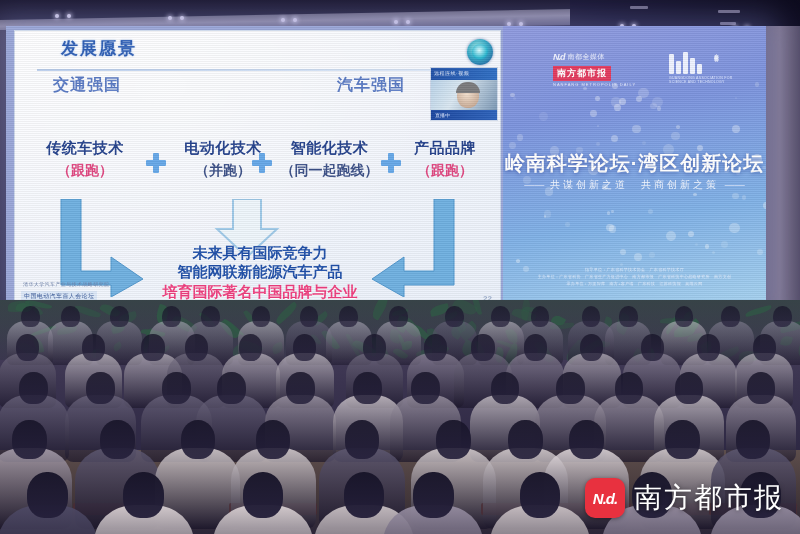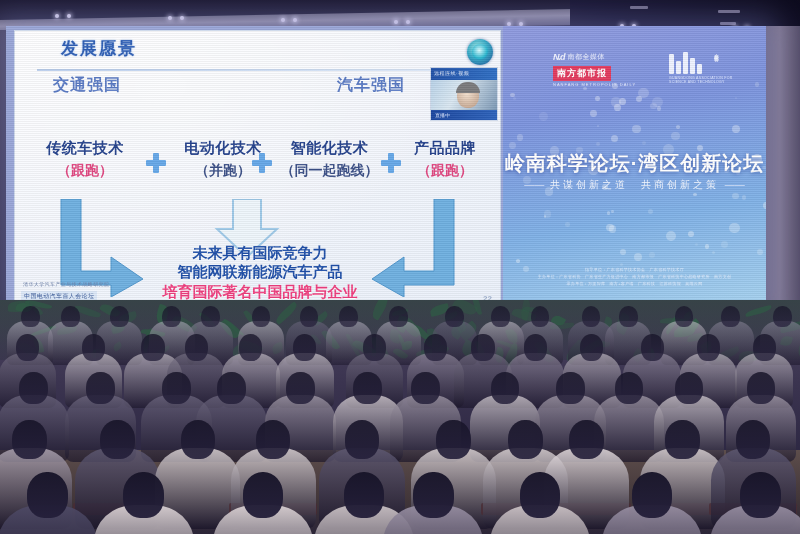--- a/index.html
+++ b/index.html
@@ -588,14 +588,20 @@
         <div class="head" style="left: 413.171px; top: 172px; width: 40.5px; height: 45.9px; opacity: 0.96;"></div>
         <div class="body" style="left: 489.805px; top: 205.048px; width: 99.9px; height: 94.5px; background: linear-gradient(rgb(207, 198, 201) 0%, rgba(25, 20, 40, 0.92) 100%); opacity: 0.91;"></div>
         <div class="head" style="left: 519.505px; top: 172px; width: 40.5px; height: 45.9px; opacity: 0.96;"></div>
         <div class="body" style="left: 601.871px; top: 205.048px; width: 99.9px; height: 94.5px; background: linear-gradient(rgb(153, 144, 164) 0%, rgba(25, 20, 40, 0.92) 100%); opacity: 0.91;"></div>
         <div class="head" style="left: 631.571px; top: 172px; width: 40.5px; height: 45.9px; opacity: 0.96;"></div>
         <div class="body" style="left: 710.403px; top: 205.048px; width: 99.9px; height: 94.5px; background: linear-gradient(rgb(153, 144, 164) 0%, rgba(25, 20, 40, 0.92) 100%); opacity: 0.91;"></div>
         <div class="head" style="left: 740.103px; top: 172px; width: 40.5px; height: 45.9px; opacity: 0.96;"></div>
       </div>
   </div>
 
+  <div class="watermark">
+    <div class="wm-badge">
+      <span>N.d.</span>
+    </div>
+    <div class="wm-text">南方都市报</div>
+  </div>
 
 </div>
 
 </body></html>

